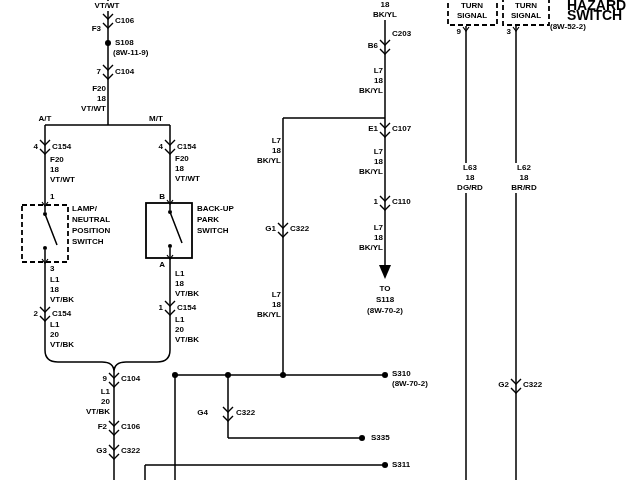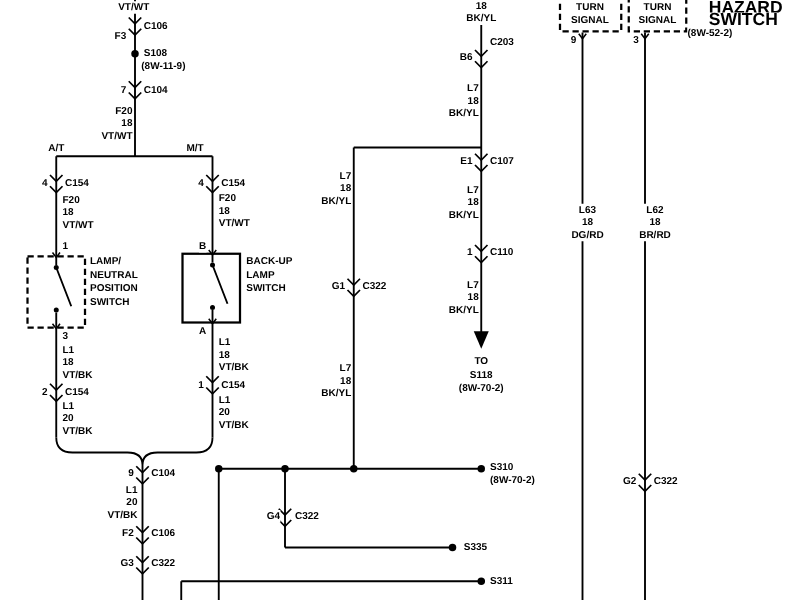--- a/index.html
+++ b/index.html
@@ -123,21 +123,21 @@
 
   <div class="lbl r" style="left:163px;top:142px">4</div>
   <div class="lbl" style="left:177px;top:142px">C154</div>
   <div class="lbl" style="left:175px;top:154px">
     <div>F20</div>
     <div>18</div>
     <div>VT/WT</div>
   </div>
   <div class="lbl r" style="left:165px;top:192px">B</div>
   <div class="lbl" style="left:197px;top:204px">BACK-UP</div>
-  <div class="lbl" style="left:197px;top:215px">LAMP</div>
+  <div class="lbl" style="left:197px;top:215px">PARK</div>
   <div class="lbl" style="left:197px;top:226px">SWITCH</div>
   <div class="lbl r" style="left:165px;top:260px">A</div>
   <div class="lbl" style="left:175px;top:269px">
     <div>L1</div>
     <div>18</div>
     <div>VT/BK</div>
   </div>
   <div class="lbl r" style="left:163px;top:303px">1</div>
   <div class="lbl" style="left:177px;top:303px">C154</div>
   <div class="lbl" style="left:175px;top:315px">
@@ -217,18 +217,18 @@
   <div class="lbl ctr" style="left:524px;top:163px">
     <div>L62</div>
     <div>18</div>
     <div>BR/RD</div>
   </div>
   <div class="lbl r" style="left:509px;top:380px">G2</div>
   <div class="lbl" style="left:523px;top:380px">C322</div>
 
   <div class="lbl" style="left:392px;top:369px">S310</div>
   <div class="lbl" style="left:392px;top:379px">(8W-70-2)</div>
-  <div class="lbl r" style="left:224px;top:408px">G4</div>
+  <div class="lbl r" style="left:208px;top:408px">G4</div>
   <div class="lbl" style="left:236px;top:408px">C322</div>
   <div class="lbl" style="left:371px;top:433px">S335</div>
   <div class="lbl" style="left:392px;top:460px">S311</div>
 
 </div>
 
 </body></html>

